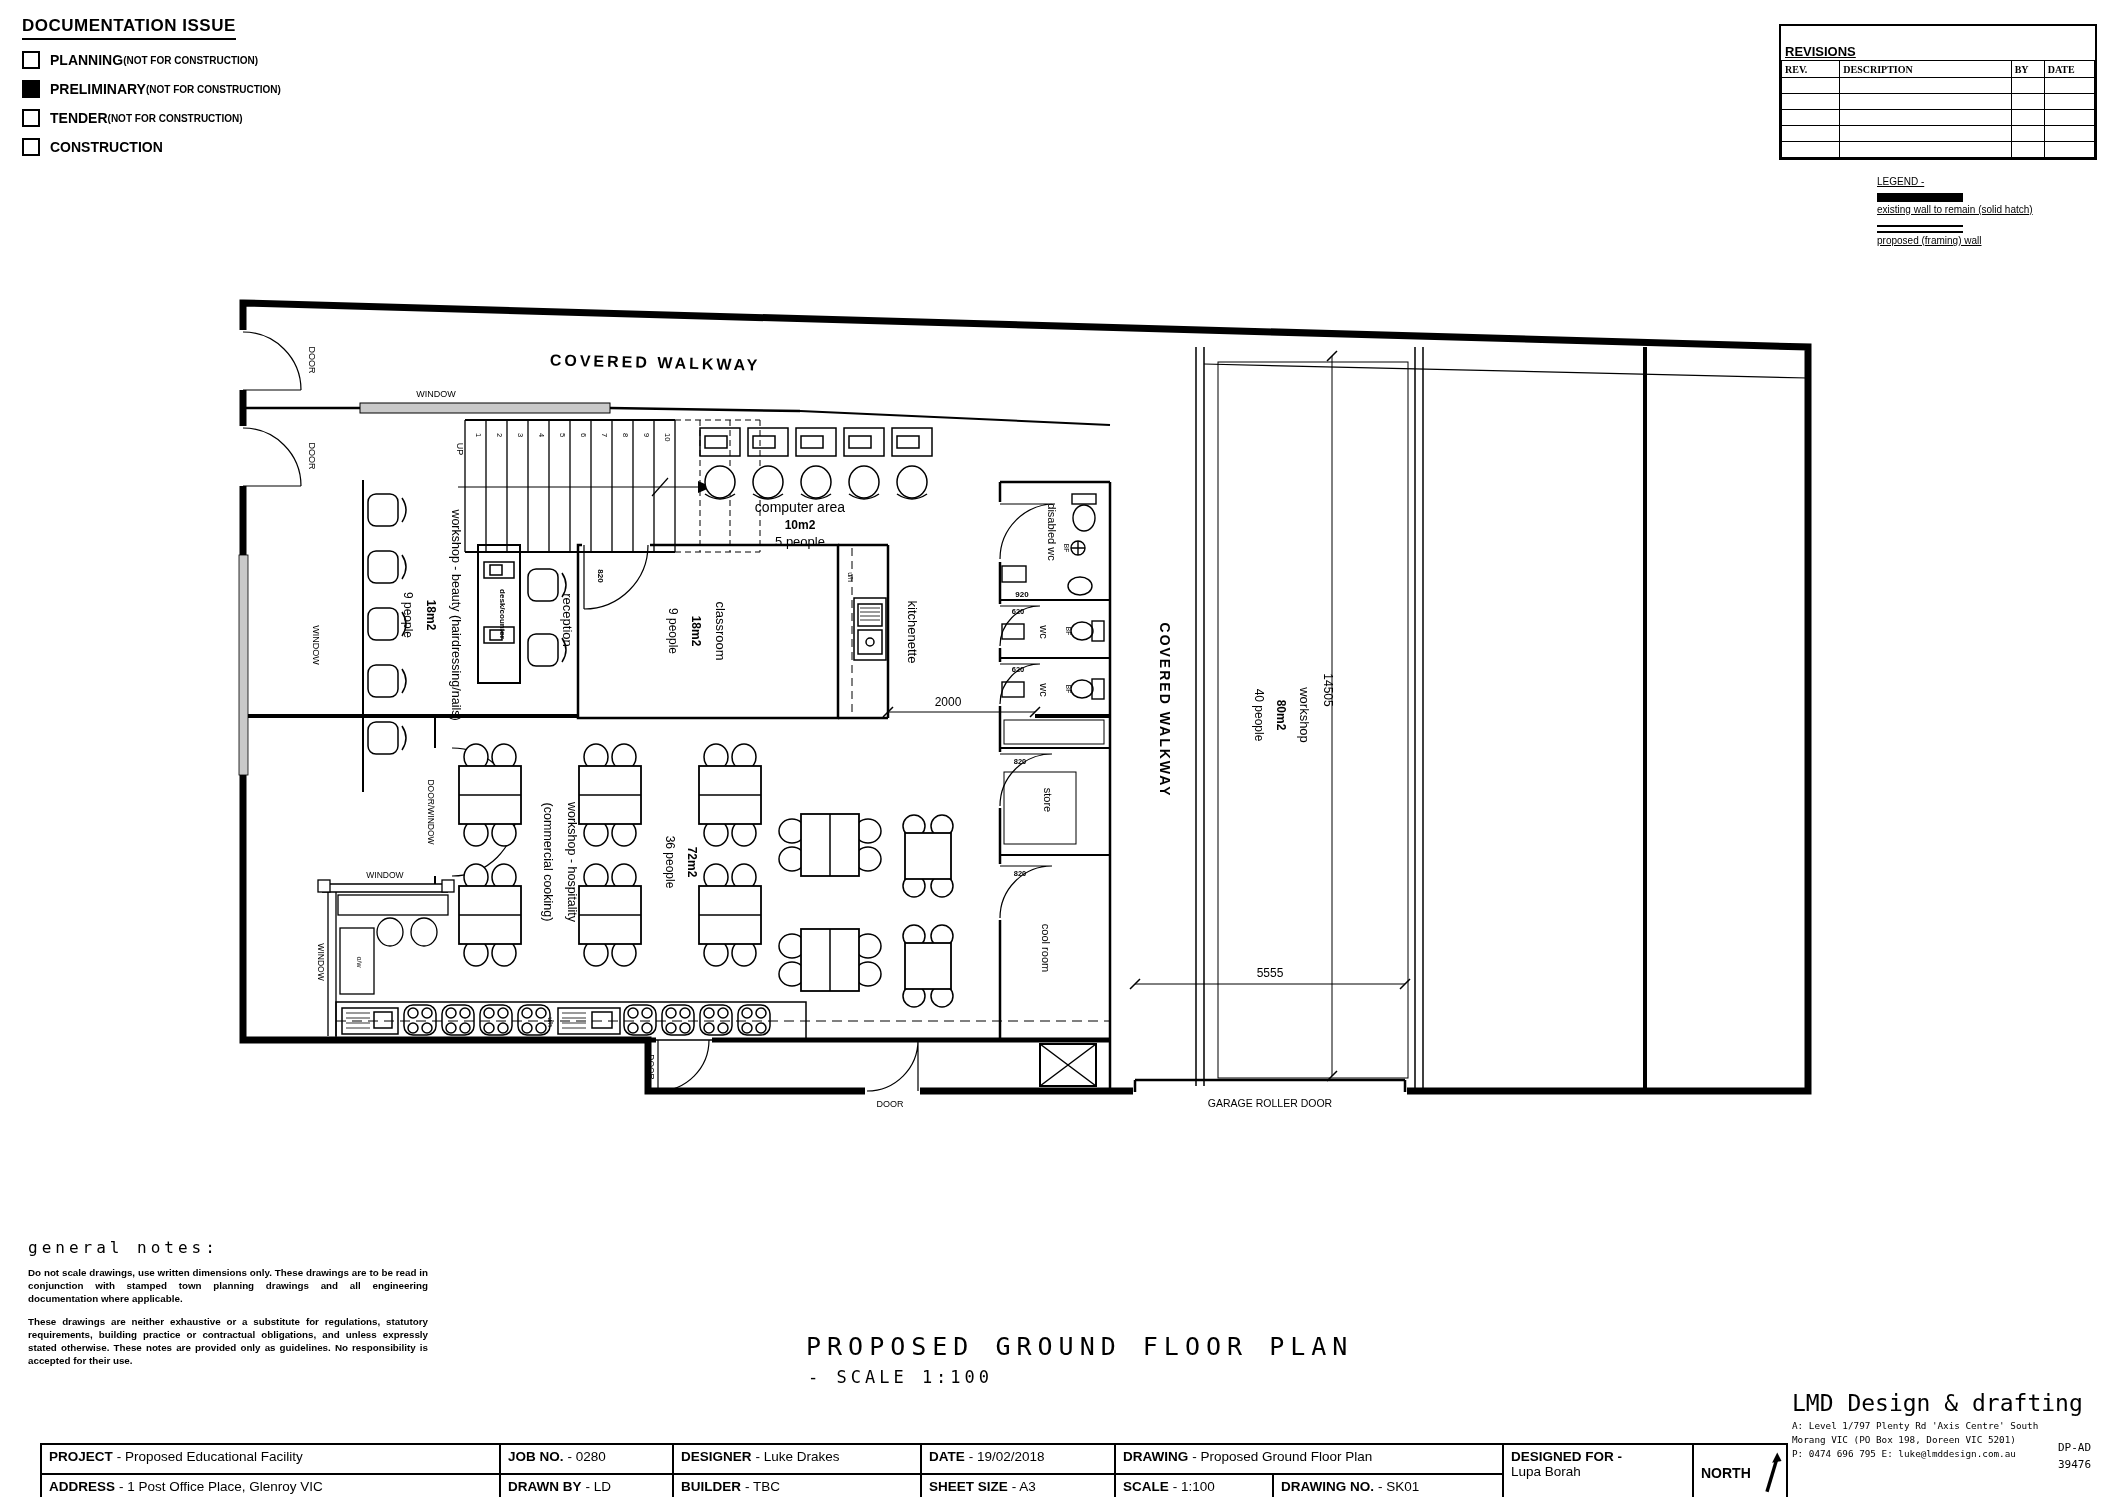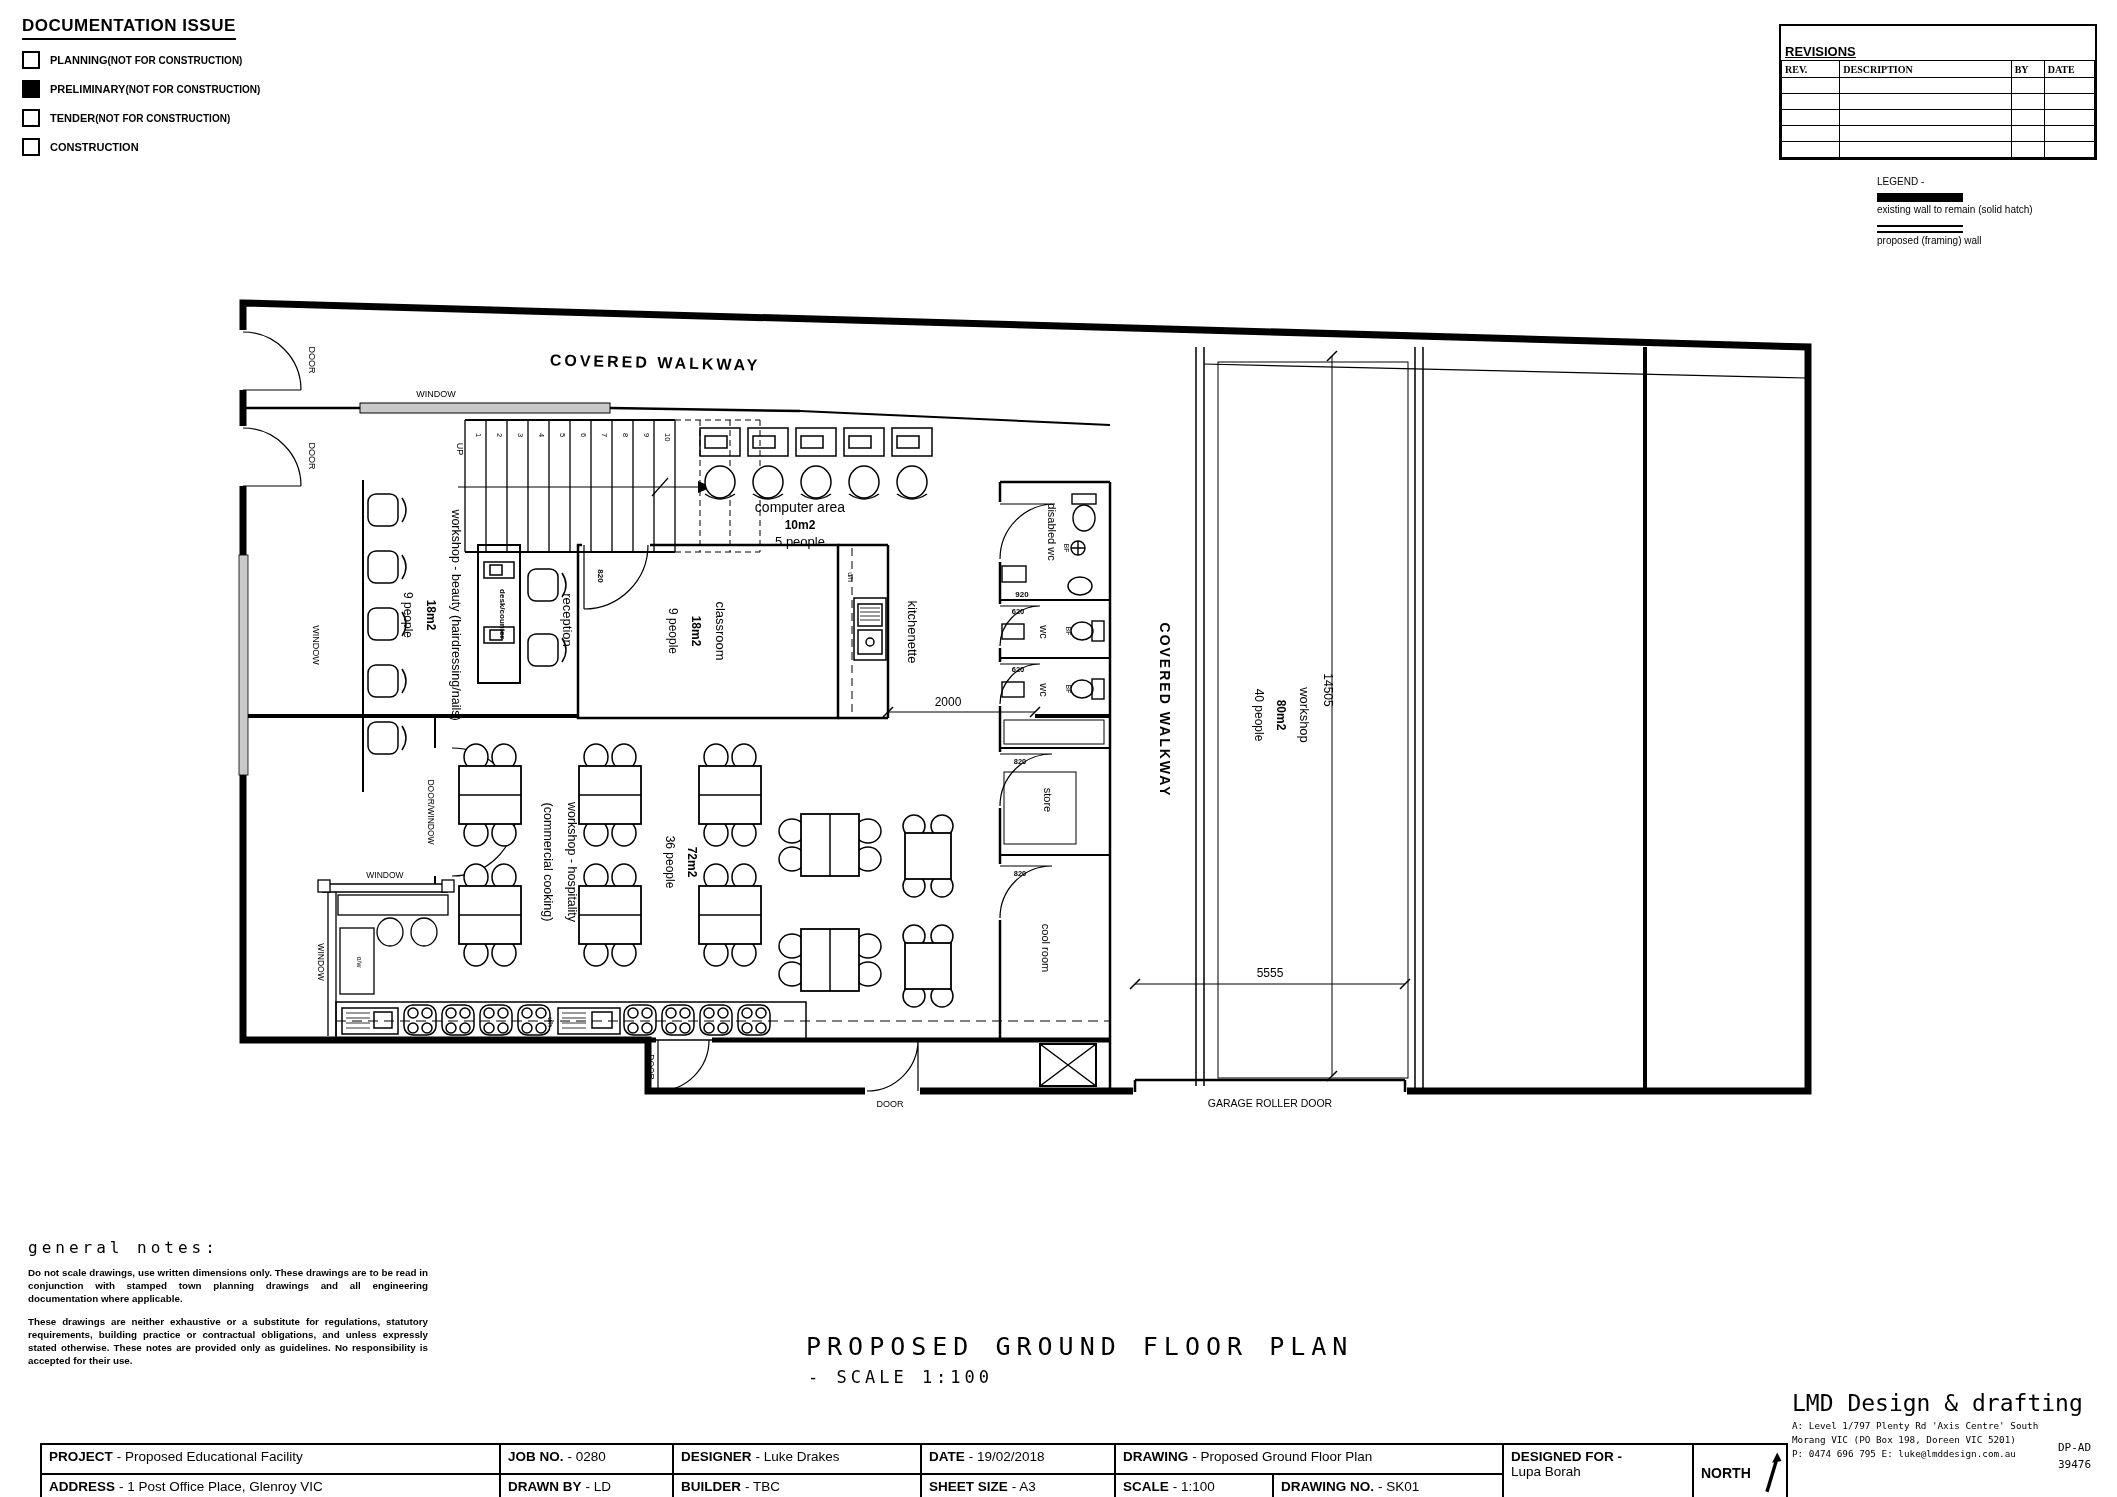--- a/index.html
+++ b/index.html
@@ -5,30 +5,30 @@
   html,body{margin:0;padding:0;background:#fff;}
   body{width:2117px;height:1497px;position:relative;overflow:hidden;
        font-family:"Liberation Sans",sans-serif;color:#000;}
   .abs{position:absolute;}
   
   .doc{left:22px;top:16px;width:330px;}
   .doc-title{font-size:17px;font-weight:bold;letter-spacing:.5px;border-bottom:2.5px solid #000;display:inline-block;padding-bottom:2px;}
   .doc-row{display:flex;align-items:center;margin-top:11px;}
   .cbx{width:14px;height:14px;border:2px solid #000;margin-right:10px;flex:0 0 auto;}
   .cbx.filled{background:#000;}
-  .doc-label{font-size:11px;font-weight:bold;}
+  .doc-label{font-size:14px;font-weight:bold;}
   .doc-suffix{font-size:10px;font-weight:bold;margin-left:0;}
   
   .rev{left:1779px;top:24px;width:314px;border:2px solid #000;}
   .rev-title{font-size:13px;font-weight:bold;text-decoration:underline;padding:18px 4px 1px;}
   .rev table{border-collapse:collapse;width:100%;font-family:Liberation Serif, serif;}
   .rev td{border:1.5px solid #000;font-size:10px;font-weight:bold;height:15px;padding:0 3px;}
   .rev tr.hdr td{height:16px;}
   
-  .legend{left:1877px;top:176px;width:220px;font-size:10px;}
+  .legend{left:1877px;top:176px;width:220px;font-size:10px;text-decoration:underline;}
   .legend .lg-title{margin-bottom:6px;}
   .lg-bar{width:86px;height:9px;background:#000;margin-bottom:2px;}
   .lg-dbl{width:86px;border-top:2.5px solid #000;border-bottom:2.5px solid #000;height:4px;margin:10px 0 2px;}
   
   .notes{left:28px;top:1238px;width:400px;}
   .notes h2{font-family:"DejaVu Sans Mono",monospace;font-weight:400;font-size:16px;letter-spacing:4px;margin:0 0 10px 0;}
   .notes p{font-size:9.8px;font-weight:bold;line-height:1.32;text-align:justify;margin:0 0 10px 0;}
   
   .maintitle{left:806px;top:1332px;font-family:"DejaVu Sans Mono",monospace;}
   .maintitle .l1{font-size:25px;letter-spacing:6px;}

